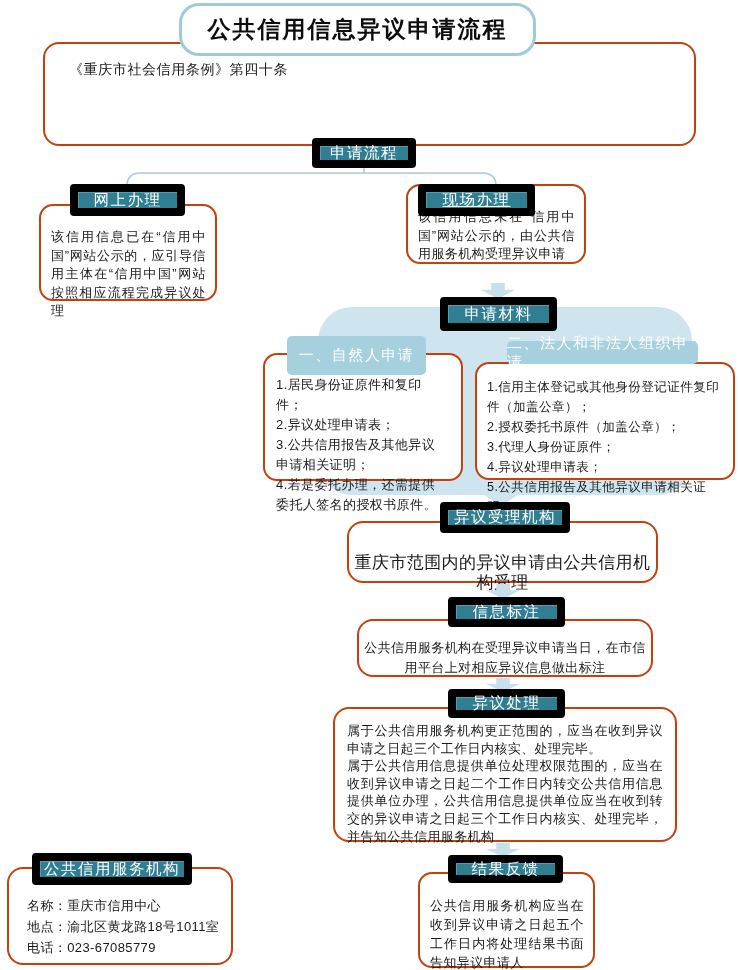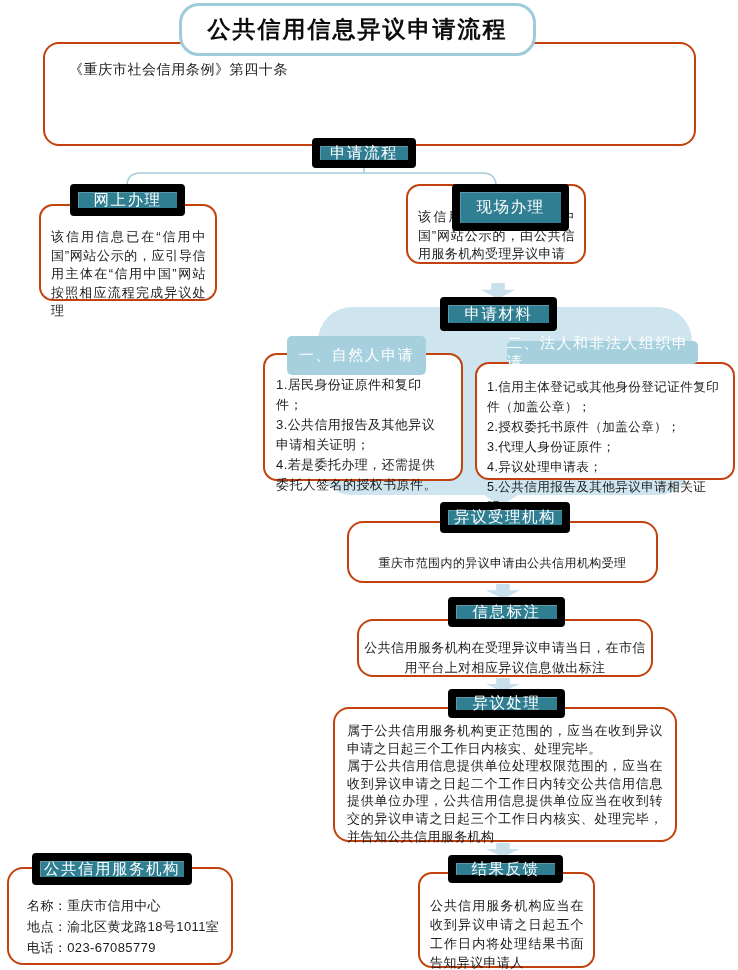--- a/index.html
+++ b/index.html
@@ -36,34 +36,34 @@
   .container-shape{position:absolute;left:318px;top:307px;width:374px;height:188px;
     background:#cee5ef;border-radius:34px;z-index:1;}
   .notch{position:absolute;left:481px;top:493px;width:40px;height:13px;background:#cee5ef;
     clip-path:polygon(0 0,100% 0,50% 100%);z-index:1;}
 
   #citation{left:43px;top:42px;width:653px;height:104px;border-radius:16px;
     padding:11px 24px 0 24px;font-size:14px;line-height:29px;letter-spacing:.6px;z-index:2;}
   #online-tag{left:70px;top:184px;width:115px;height:32px;}
   #online-box{left:39px;top:204px;width:178px;height:97px;border-radius:14px;
     padding:22px 9px 0 10px;font-size:13px;line-height:18.5px;text-align:justify;}
-  #onsite-tag{left:452px;top:184px;width:117px;height:47px;}
+  #onsite-tag{left:418px;top:184px;width:117px;height:32px;text-decoration:underline;}
   #onsite-box{left:406px;top:184px;width:180px;height:80px;border-radius:14px;
     padding:22px 9px 0 10px;font-size:13px;line-height:18.5px;text-align:justify;}
   #flow-tag{left:312px;top:138px;width:104px;height:30px;}
   #materials-tag{left:440px;top:297px;width:117px;height:34px;}
   #natural-hdr{left:287px;top:336px;width:139px;height:39px;}
   #natural-box{left:263px;top:353px;width:200px;height:128px;border-radius:14px;
     padding:20px 20px 0 11px;font-size:13px;line-height:20px;}
   #legal-hdr{left:507px;top:341px;width:191px;height:23px;}
   #legal-box{left:475px;top:362px;width:260px;height:118px;border-radius:14px;
     padding:13px 5px 0 10px;font-size:12.6px;line-height:20px;}
   #accept-tag{left:440px;top:502px;width:130px;height:31px;}
   #accept-box{left:347px;top:521px;width:311px;height:62px;border-radius:16px;
-    padding-top:30px;font-size:12px;line-height:20px;text-align:center;}
+    padding-top:30px;font-size:17px;line-height:20px;text-align:center;}
   #annot-tag{left:448px;top:597px;width:117px;height:30px;}
   #annot-box{left:357px;top:619px;width:296px;height:58px;border-radius:16px;
     padding-top:17px;font-size:13px;line-height:19.5px;text-align:center;}
   #handle-tag{left:448px;top:689px;width:117px;height:29px;align-items:center;}
   #handle-box{left:333px;top:707px;width:344px;height:135px;border-radius:16px;
     padding:13px 12px 0 12px;font-size:13px;line-height:17.6px;text-align:justify;}
   #feedback-tag{left:448px;top:855px;width:115px;height:28px;}
   #feedback-box{left:418px;top:872px;width:177px;height:96px;border-radius:14px;
     padding:22px 9px 0 10px;font-size:13px;line-height:19px;text-align:justify;}
   #org-tag{left:32px;top:853px;width:160px;height:32px;}
@@ -115,20 +115,21 @@
 
   <div class="container-shape"></div>
   <div class="notch"></div>
 
   <div class="teal-tag" id="materials-tag">
     <span>申请材料</span>
   </div>
 
   <div class="wbox" id="natural-box">
     <div>1.居民身份证原件和复印件；</div>
+    <div>2.异议处理申请表；</div>
     <div>3.公共信用报告及其他异议申请相关证明；</div>
     <div>4.若是委托办理，还需提供委托人签名的授权书原件。</div>
   </div>
   <div class="subhdr" id="natural-hdr">
     <span>一、自然人申请</span>
   </div>
 
   <div class="wbox" id="legal-box">
     <div>1.信用主体登记或其他身份登记证件复印件（加盖公章）；</div>
     <div>2.授权委托书原件（加盖公章）；</div>

